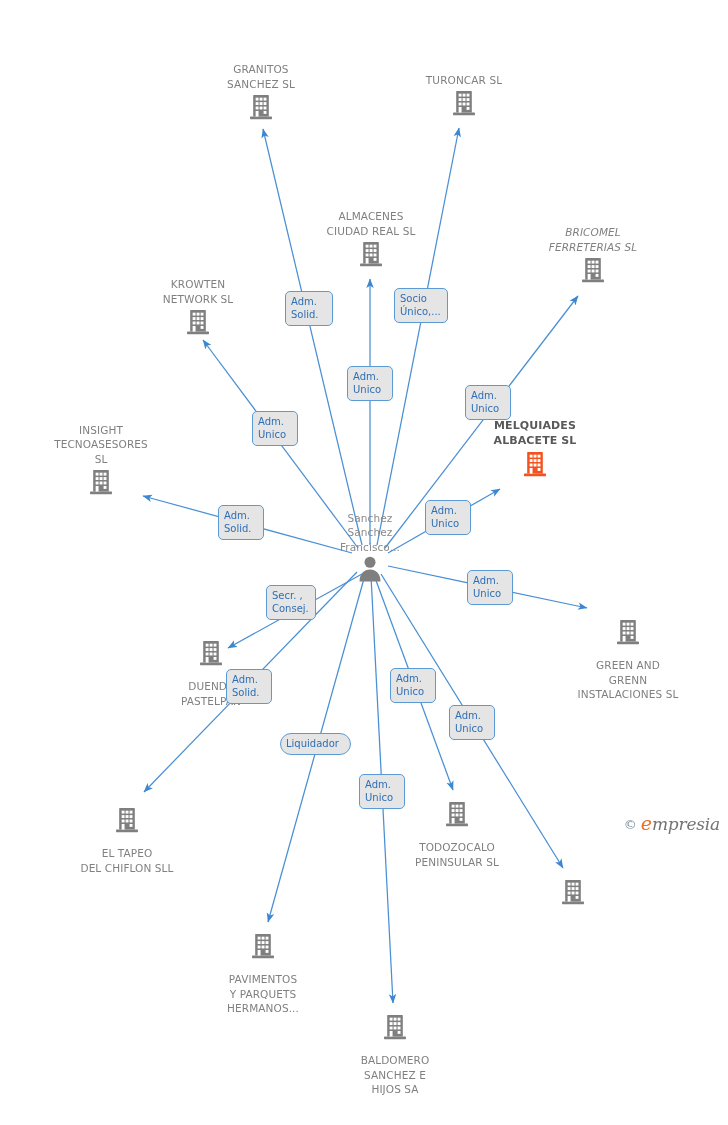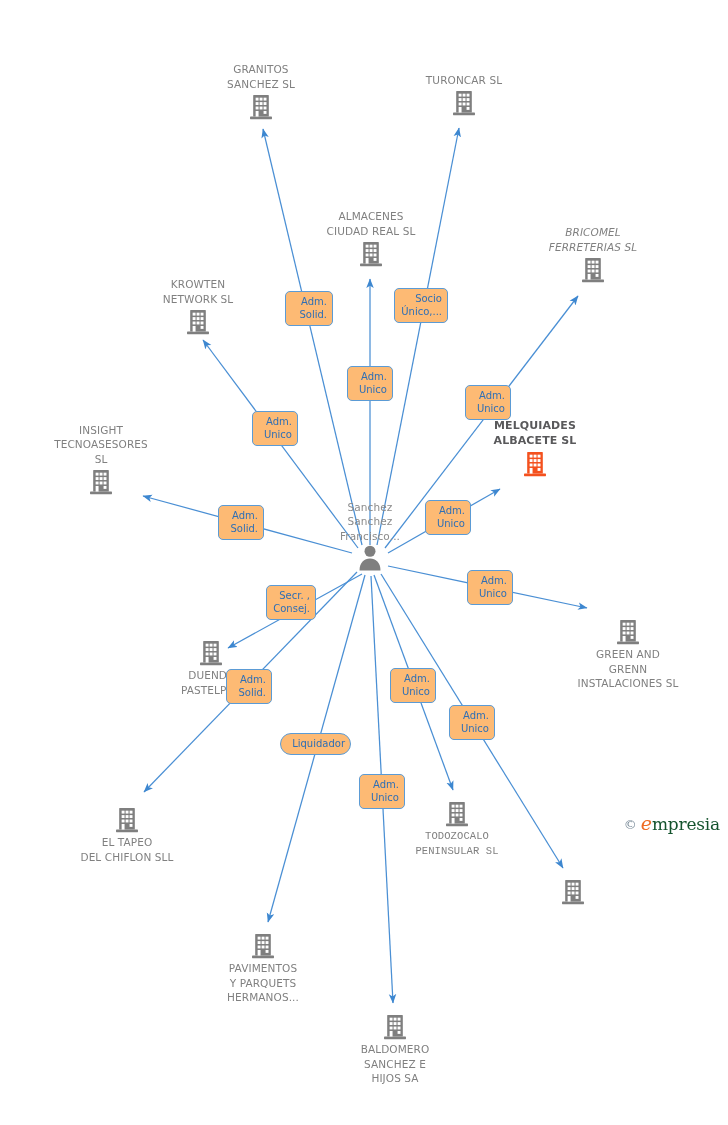--- a/index.html
+++ b/index.html
@@ -6,52 +6,52 @@
   body{
     width:728px;height:1125px;position:relative;overflow:hidden;
     font-family:"DejaVu Sans","Liberation Sans",sans-serif;
   }
   #canvas{position:absolute;inset:0;width:728px;height:840px;}
   svg.edges{position:absolute;left:0;top:0;width:728px;height:1125px;pointer-events:none;}
 
   .node{position:absolute;text-align:center;width:150px;}
   .node .glyph{display:block;margin:0 auto;line-height:0;}
   .node .label{
-    display:block;margin-top:1px;
+    display:block;margin-top:12px;
     font-size:10.5px;line-height:14.5px;color:#808080;
     letter-spacing:.1px;white-space:pre-line;
   }
   .node.person .label{color:#8a8a8a;}
   .node.highlight .label{color:#59595b;font-weight:bold;font-size:11px;}
 
   
   .node.above .label{margin:0 0 2px 0;}
 
   .edge-label{
     position:absolute;
-    background:#fdba74;
+    background:#e5e5e5;
     border:1.4px solid #5b9bd5;
     border-radius:5px;
     color:#2f6fb5;
     font-size:10px;
     line-height:13px;
-    text-align:right;
+    text-align:left;
     padding:3px 5px 4px 5px;
     white-space:pre-line;
     box-sizing:border-box;
   }
 
   #watermark{
     position:absolute;right:8px;bottom:6px;
     display:flex;align-items:center;gap:4px;
     font-size:15px;
   }
   #watermark .cmark{color:#7a8b99;font-size:13px;}
   #watermark .wm-e{color:#ef6c23;font-style:italic;font-family:"DejaVu Serif","Liberation Serif",serif;font-size:19px;line-height:19px;}
-  #watermark .wm-rest{color:#14532d;font-family:"DejaVu Serif","Liberation Serif",serif;font-size:17px;line-height:17px;letter-spacing:-.2px;}
+  #watermark .wm-rest{color:#737373;font-style:italic;font-family:"DejaVu Serif","Liberation Serif",serif;font-size:17px;line-height:17px;letter-spacing:-.2px;}
 </style>
 </head>
 <body>
 
 <div id="canvas">
 
   <svg class="edges" viewBox="0 0 728 1125" xmlns="http://www.w3.org/2000/svg">
     <defs>
       <marker id="arrow" markerWidth="9" markerHeight="9" refX="7.2" refY="3.2" orient="auto" markerUnits="strokeWidth">
         <path d="M0,0.2 L7.6,3.2 L0,6.2 L1.9,3.2 Z" fill="#3d87d0"></path>
@@ -280,21 +280,21 @@
               <rect x="7.4" y="11.6" width="2.5" height="2.5"></rect>
               <rect x="10.8" y="11.6" width="2.5" height="2.5"></rect>
               <rect x="14.2" y="11.6" width="2.5" height="2.5"></rect>
               <rect x="7.4" y="15.4" width="2.5" height="4.8"></rect>
               <rect x="14.2" y="15.4" width="2.5" height="2.5"></rect>
             </g>
           </svg></span>
         <span class="label">EL TAPEO
 DEL CHIFLON SLL</span>
       </div>
-      <div class="node" style="left: 382px; top: 800px; font-family: Liberation Mono, monospace;">
+      <div class="node" style="left: 382px; top: 800px;">
         <span class="glyph"><svg width="28" height="28" viewBox="0 0 24 24" xmlns="http://www.w3.org/2000/svg">
             <rect x="5.3" y="1.8" width="13.4" height="18.4" rx="0.5" fill="#7f7f7f"></rect>
             <rect x="2.6" y="20.2" width="18.8" height="2.3" rx="0.4" fill="#7f7f7f"></rect>
             <g fill="#ffffff">
               <rect x="7.4" y="4.0" width="2.5" height="2.5"></rect>
               <rect x="10.8" y="4.0" width="2.5" height="2.5"></rect>
               <rect x="14.2" y="4.0" width="2.5" height="2.5"></rect>
               <rect x="7.4" y="7.8" width="2.5" height="2.5"></rect>
               <rect x="10.8" y="7.8" width="2.5" height="2.5"></rect>
               <rect x="14.2" y="7.8" width="2.5" height="2.5"></rect>

